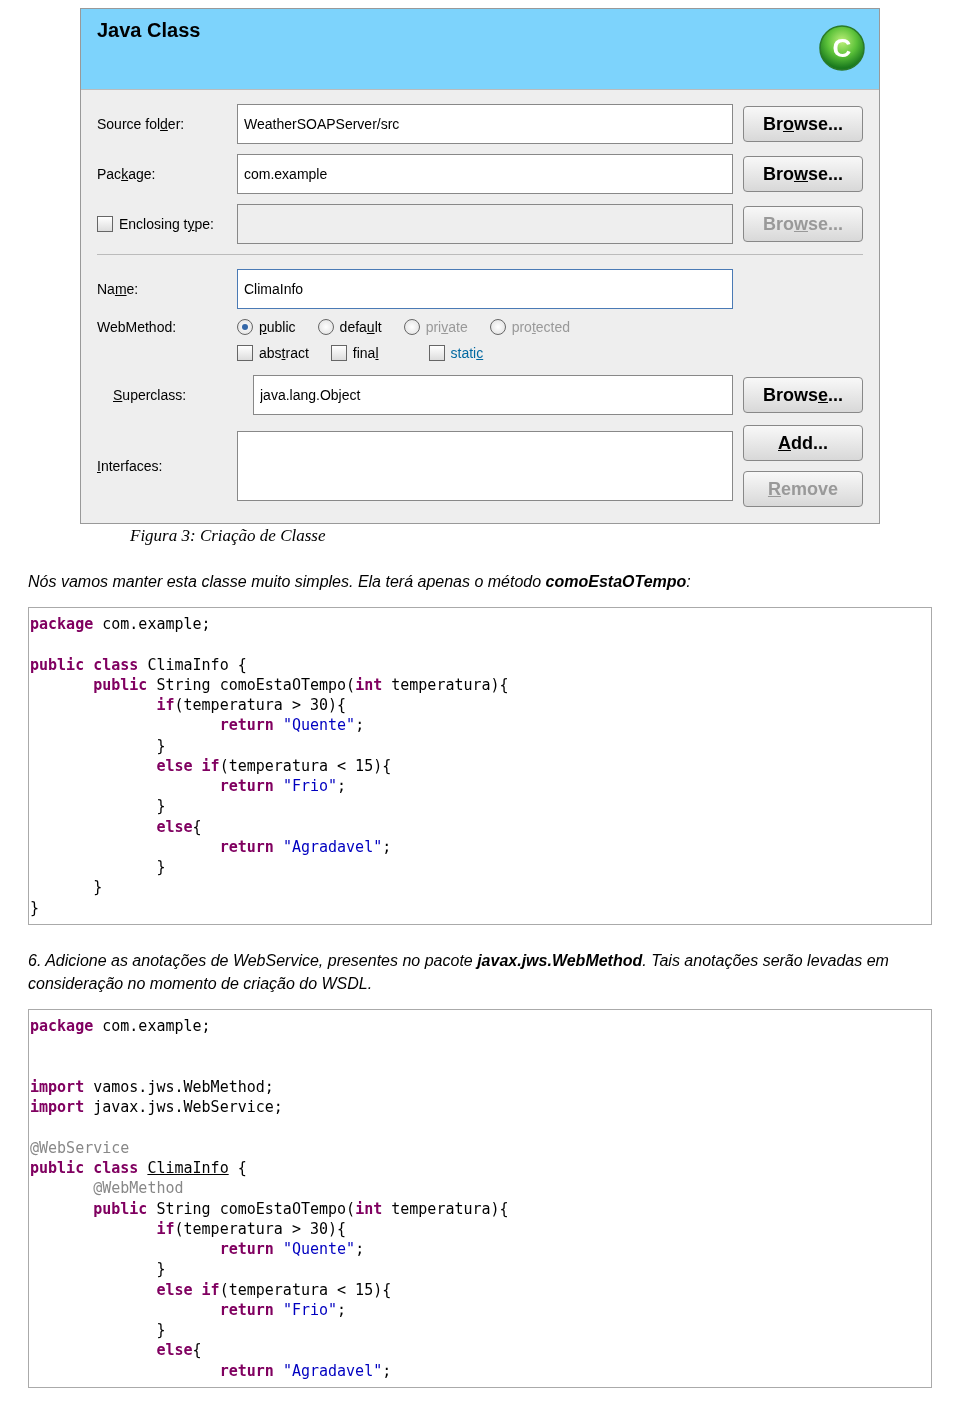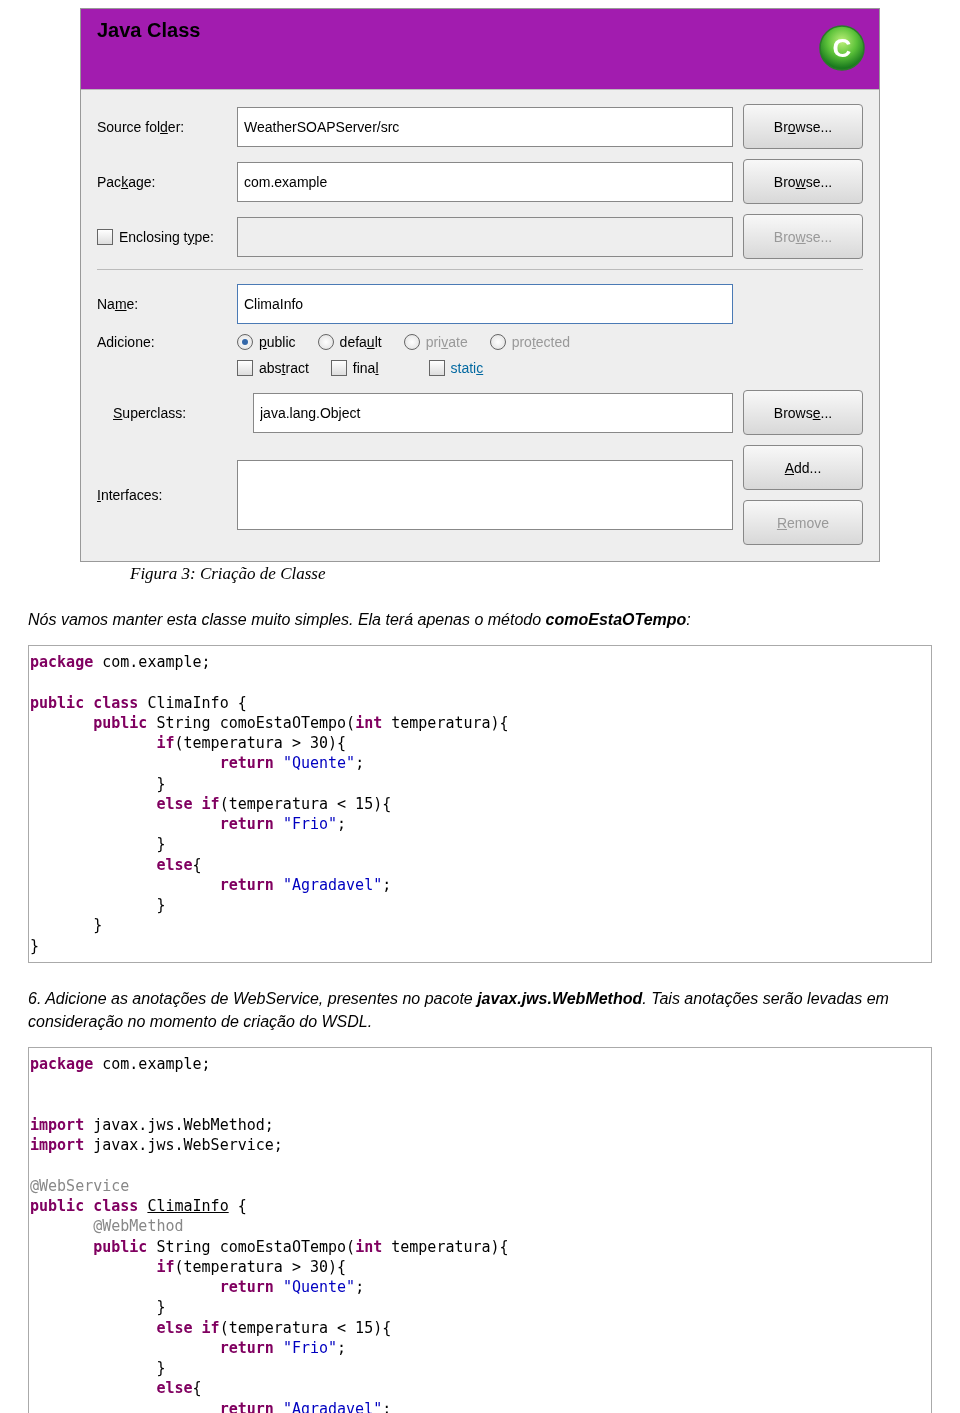--- a/index.html
+++ b/index.html
@@ -10,21 +10,21 @@
     font-size: 15px;
     color: #000;
     width: 960px;
   }
   .dialog {
     margin: 8px 80px 0 80px;
     border: 1px solid #999;
     background: #eeeeee;
   }
   .dialog-header {
-    background: #a21caf;
+    background: #7dd3fc;
     border-bottom: 1px solid #bbb;
     padding: 10px 16px 24px 16px;
     position: relative;
     min-height: 46px;
   }
   .dialog-title {
     font-size: 20px;
     font-weight: bold;
   }
   .c-icon {
@@ -55,25 +55,26 @@
     box-sizing: border-box;
     height: 40px;
     border: 1px solid #888;
     background: #fff;
     padding: 2px 6px;
     font-size: 14px;
   }
   .txt:disabled { background: #eee; color: #888; }
   .btn {
     width: 120px;
-    height: 45px;
+    height: 36px;
     background: linear-gradient(#f8f8f8,#d8d8d8);
     border: 1px solid #888;
     border-radius: 4px;
-    font-size: 14px;
+    font-size: 18px;
+    font-weight: bold;
   }
   .btn:disabled { color: #999; }
   .chk { display: inline-flex; align-items: center; gap: 6px; font-size: 14px; }
   .chkbox {
     width: 14px; height: 14px;
     border: 1px solid #666;
     background: linear-gradient(#fff,#ddd);
     display: inline-block;
   }
   .hr { border: 0; border-top: 1px solid #bbb; margin: 8px 0 14px 0; }
@@ -163,21 +164,21 @@
     </div>
 
     <hr class="hr">
 
     <div class="row">
       <span class="lbl">Na<span class="u">m</span>e:</span>
       <div class="mid" style="margin-right:130px;"><input class="txt" style="border-color: rgb(74, 122, 181);" value="ClimaInfo"></div>
     </div>
 
     <div class="row">
-      <span class="lbl">Adicione:</span>
+      <span class="lbl">WebMethod:</span>
       <div class="mid radio-row" style="margin-right:130px;">
         <span class="radio-lbl">
             <span class="radio">
               <span class="dot"></span>
             </span>
             <span><span class="u">p</span>ublic</span>
           </span>
         <span class="radio-lbl">
             <span class="radio"></span>
             <span>defa<span class="u">u</span>lt</span>
@@ -251,21 +252,21 @@
 <span>       }</span>
 <span>}</span></div>
 
 <p class="para">
   <span>6.   Adicione as anotações de WebService, presentes no pacote </span><span class="bold">javax.jws.WebMethod</span><span>. Tais anotações serão levadas em consideração no momento de criação do WSDL.</span>
 </p>
 
 <div class="code"><span class="kw">package</span><span> com.example;</span>
 
 
-<span class="kw">import</span><span> javax.jws.WebMethod;</span>
+<span class="kw">import</span><span> vamos.jws.WebMethod;</span>
 <span class="kw">import</span><span> javax.jws.WebService;</span>
 
 <span class="ann">@WebService</span>
 <span class="kw">public</span><span> </span><span class="kw">class</span><span> </span><span class="cls-und">ClimaInfo</span><span> {</span>
 <span>       </span><span class="ann">@WebMethod</span>
 <span>       </span><span class="kw">public</span><span> String comoEstaOTempo(</span><span class="kw">int</span><span> temperatura){</span>
 <span>              </span><span class="kw">if</span><span>(temperatura &gt; 30){</span>
 <span>                     </span><span class="kw">return</span><span> </span><span class="str">"Quente"</span><span>;</span>
 <span>              }</span>
 <span>              </span><span class="kw">else</span><span> </span><span class="kw">if</span><span>(temperatura &lt; 15){</span>

